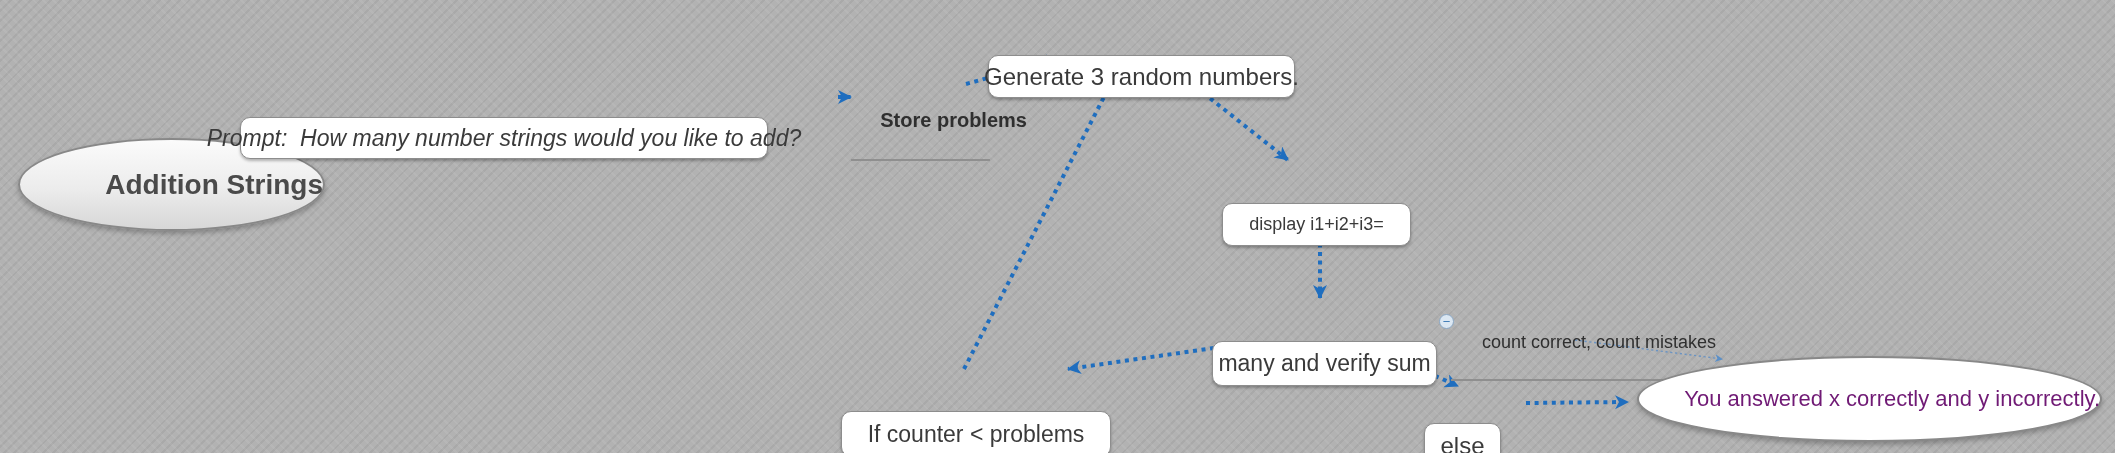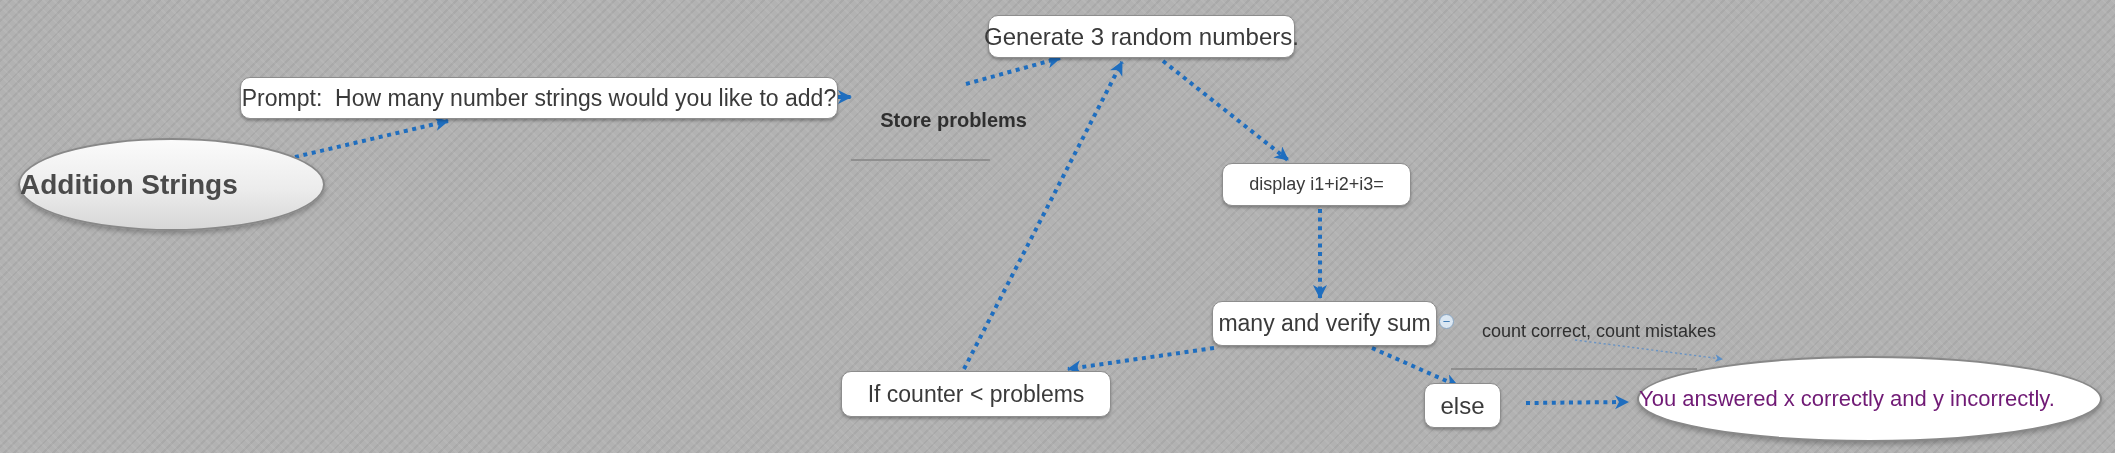--- a/index.html
+++ b/index.html
@@ -19,54 +19,55 @@
   .node-box{
     position:absolute;
     display:flex;align-items:center;justify-content:center;
     background:#ffffff;
     border:1.6px solid #8d8d8d;
     border-radius:10px;
     box-shadow:0 2px 3px rgba(0,0,0,.28);
     color:#3a3a3a;
     white-space:pre;
     box-sizing:border-box;
+    margin-top:40px;
   }
   .node-ellipse{
     position:absolute;
-    display:flex;align-items:center;justify-content:flex-start;
+    display:flex;align-items:center;justify-content:flex-end;
     border:2px solid #888888;
     border-radius:50%;
     box-shadow:0 3px 5px rgba(0,0,0,.25);
     white-space:pre;
     box-sizing:border-box;
   }
   #node-start{
     left:18px;top:138px;width:307px;height:93px;
     background:linear-gradient(180deg,#fbfbfb 0%,#ececec 55%,#d7d7d7 100%);
     color:#4a4a4a;font-size:28px;font-weight:bold;
   }
   #node-end{
     left:1637px;top:356px;width:465px;height:86px;
     background:#ffffff;color:#701a75;font-size:22px;
   }
-  #node-prompt{left:240px;top:77px;width:598px;height:42px;font-size:23px;}
+  #node-prompt{left:240px;top:77px;width:528px;height:42px;font-size:23px;font-style:italic;}
   #node-generate{left:988px;top:15px;width:307px;height:43px;font-size:24px;}
   #node-display{left:1222px;top:163px;width:189px;height:43px;font-size:18px;}
   #node-check{left:1212px;top:301px;width:225px;height:45px;font-size:23px;}
   #node-if{left:841px;top:371px;width:270px;height:46px;font-size:23px;}
   #node-else{left:1424px;top:383px;width:77px;height:45px;font-size:24px;}
   .node-label{
     position:absolute;
     color:#2f2f2f;
     border-bottom:2px solid #8f8f8f;
     white-space:pre;
     box-sizing:border-box;
   }
   #node-store{left:851px;top:84px;width:139px;font-size:20px;padding:2px 4px 4px 7px;font-weight:bold;}
-  #node-count{left:1451px;top:299px;width:246px;font-size:18px;padding:1px 4px 5px 11px;}
+  #node-count{left:1451px;top:310px;width:246px;font-size:18px;padding:1px 4px 5px 11px;}
   #collapse-btn{
     position:absolute;left:1439px;top:314px;width:15px;height:15px;
     border-radius:50%;
     background:#dbe7f2;border:1px solid #8aa7c4;
     color:#3a77b5;font-size:13px;line-height:12px;
     display:flex;align-items:center;justify-content:center;
     box-sizing:border-box;
     font-family:"Liberation Sans",sans-serif;
   }
 </style>

